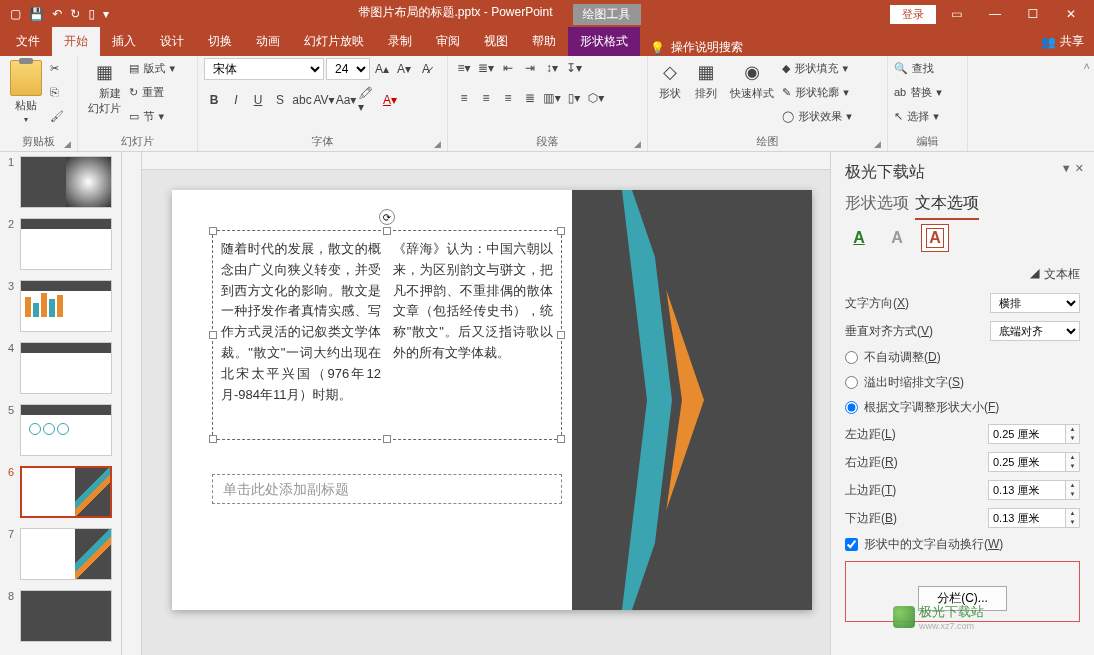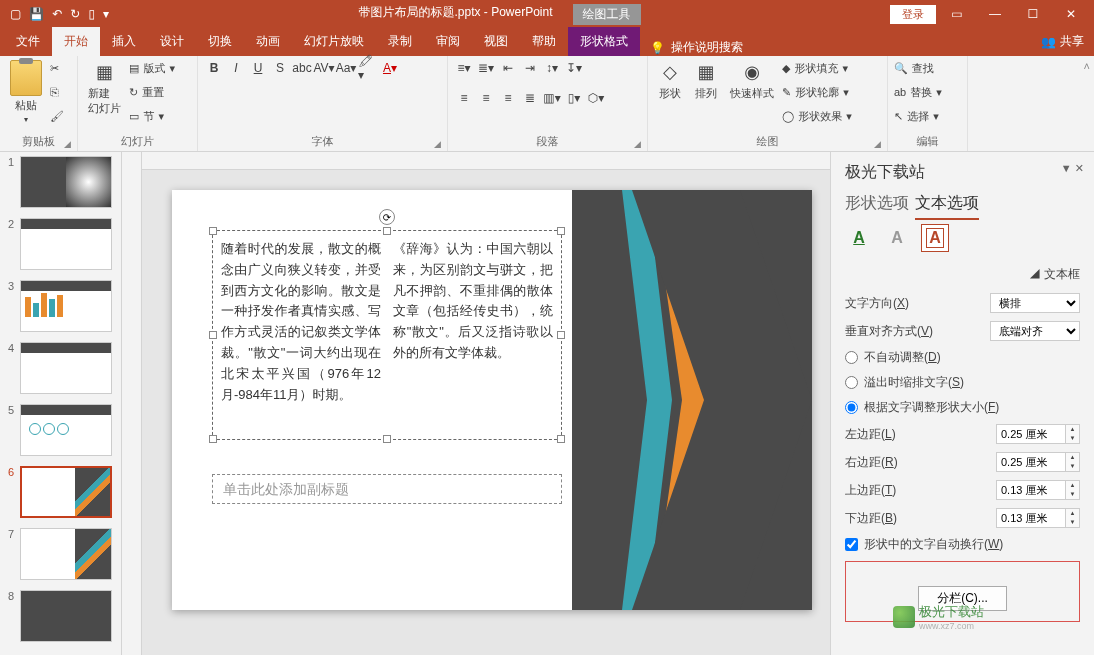--- a/index.html
+++ b/index.html
@@ -77,21 +77,21 @@
 .pane-icons { display: flex; gap: 10px; margin-bottom: 14px; }
 .pane-icon-btn { width: 28px; height: 28px; display: flex; align-items: center; justify-content: center; cursor: pointer; border: 1px solid transparent; }
 .pane-icon-btn.active { border: 1px solid #b7472a; background: #fff; }
 .pane-section-hdr { font-size: 12px; cursor: pointer; margin-bottom: 10px; color: #444; text-align: right; }
 .form-row { display: flex; align-items: center; margin-bottom: 8px; font-size: 12px; color: #444; }
 .form-row label { flex: 1; }
 .form-row .ul { text-decoration: underline; }
 .form-row select, .form-row input[type=text] { width: 90px; border: 1px solid #ccc; background: #fff; height: 20px; font-size: 11px; padding: 0 4px; }
 .form-row input[type=radio], .form-row input[type=checkbox] { margin-right: 6px; }
 .spinner { display: flex; }
-.spinner input { width: 70px; border: 1px solid #ccc; height: 20px; font-size: 11px; padding: 0 4px; }
+.spinner input { width: 78px; border: 1px solid #ccc; height: 20px; font-size: 11px; padding: 0 4px; }
 .spinner .spins { display: flex; flex-direction: column; width: 14px; border: 1px solid #ccc; border-left: none; }
 .spinner .spins span { flex: 1; font-size: 6px; text-align: center; line-height: 9px; cursor: pointer; background: #f9f9f9; }
 .columns-btn-row { text-align: center; margin-top: 14px; padding: 8px; }
 .columns-btn { border: 1px solid #aaa; background: #fdfdfd; padding: 3px 18px; font-size: 12px; cursor: pointer; }
 .highlight-box { border: 1px solid #d9534f; padding: 2px; }
 
 .watermark { position: absolute; right: 110px; bottom: 24px; display: flex; align-items: center; gap: 4px; opacity: 0.9; font-size: 13px; color: #3a8a3a; pointer-events: none; }
 .watermark .wm-logo { width: 22px; height: 22px; background: radial-gradient(circle at 30% 30%, #7ec850, #3a8a3a); border-radius: 4px; }
 .watermark .wm-sub { font-size: 9px; color: #aaa; }
 </style>
@@ -157,34 +157,41 @@
         <div class="small-item">🖌</div>
       </div>
     </div>
     <div class="ribbon-group-label"><span>剪贴板</span><span class="launcher">◢</span></div>
   </div>
 
   <div class="ribbon-group" style="width:120px">
     <div class="rg-body">
       <div class="big-btn">
         <div class="icon">▦</div>
-        <span style="white-space:pre-line;text-align:left">新建
+        <span style="white-space:pre-line;text-align:right">新建
 幻灯片</span>
       </div>
       <div class="small-row">
         <div class="small-item">▤ <span>版式</span> ▾</div>
         <div class="small-item">↻ <span>重置</span></div>
         <div class="small-item">▭ <span>节</span> ▾</div>
       </div>
     </div>
     <div class="ribbon-group-label">幻灯片</div>
   </div>
 
   <div class="ribbon-group" style="width:250px">
     <div class="rg-body" style="flex-direction:column;gap:6px">
+      <div class="font-row">
+        <select class="font-select" style="width:120px"><option>宋体</option></select>
+        <select class="font-select" style="width:44px"><option>24</option></select>
+        <span class="btn-sq">A▴</span>
+        <span class="btn-sq">A▾</span>
+        <span class="btn-sq">A̷</span>
+      </div>
       <div class="font-row">
         <span class="btn-sq">
             <b>B</b>
           </span>
         <span class="btn-sq">
             <i>I</i>
           </span>
         <span class="btn-sq">
             <u>U</u>
           </span>

